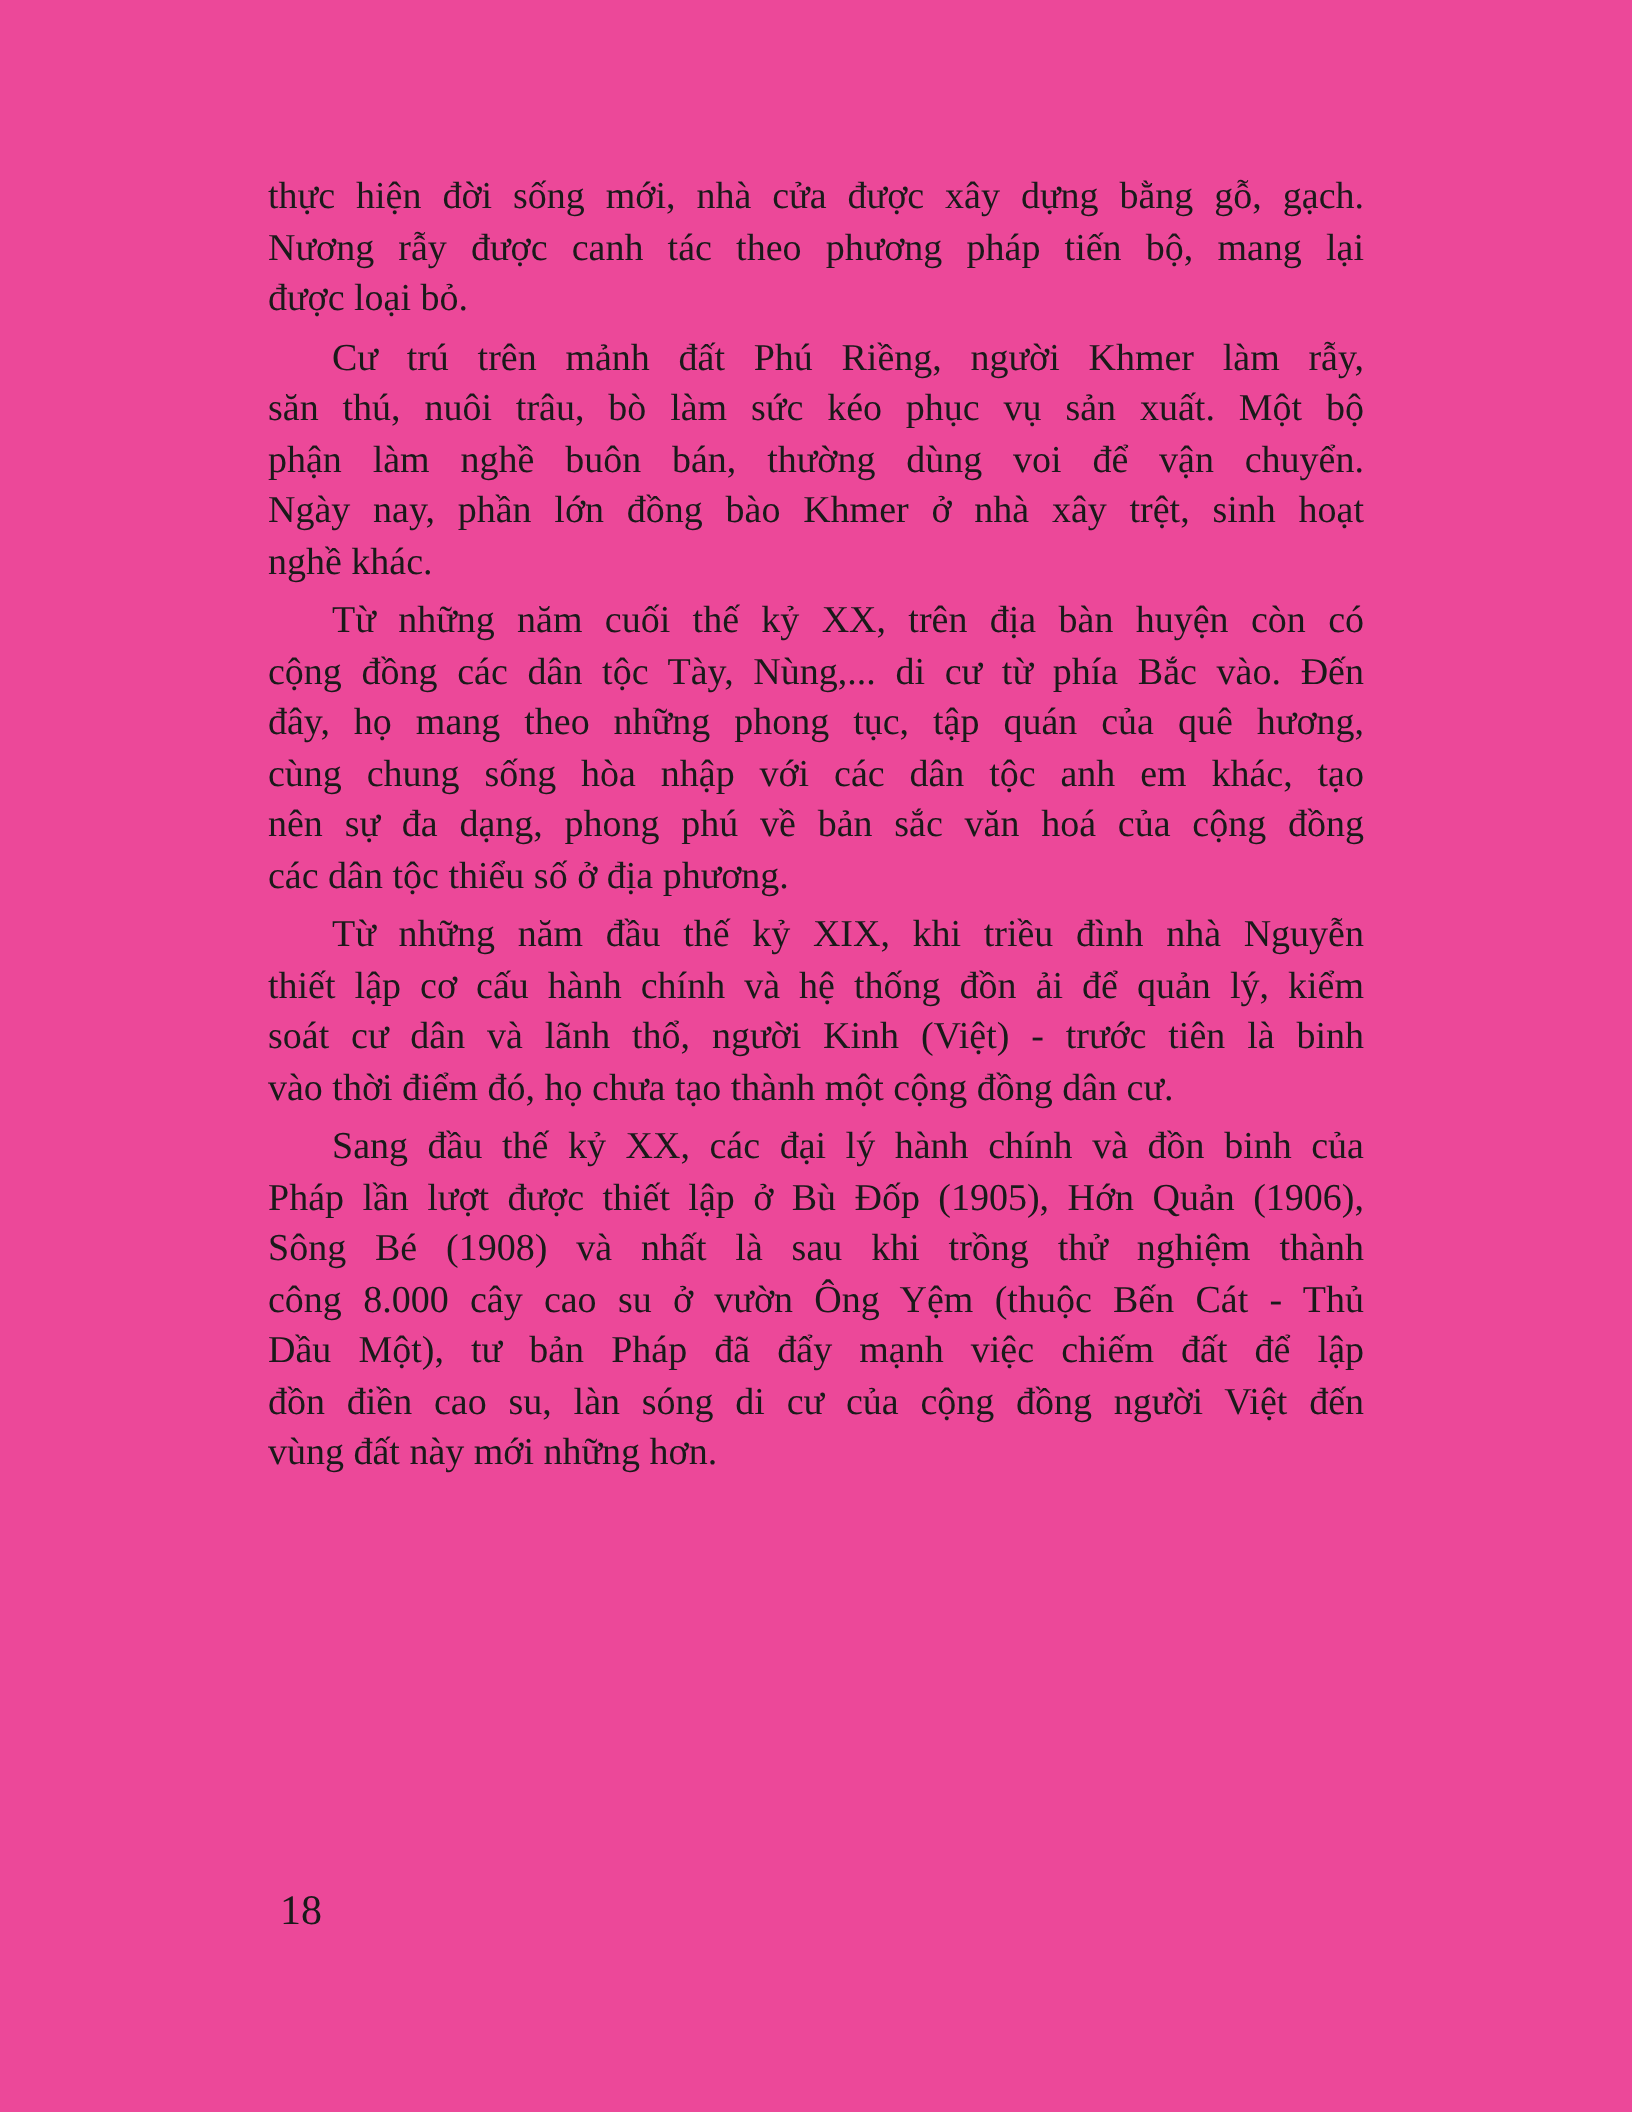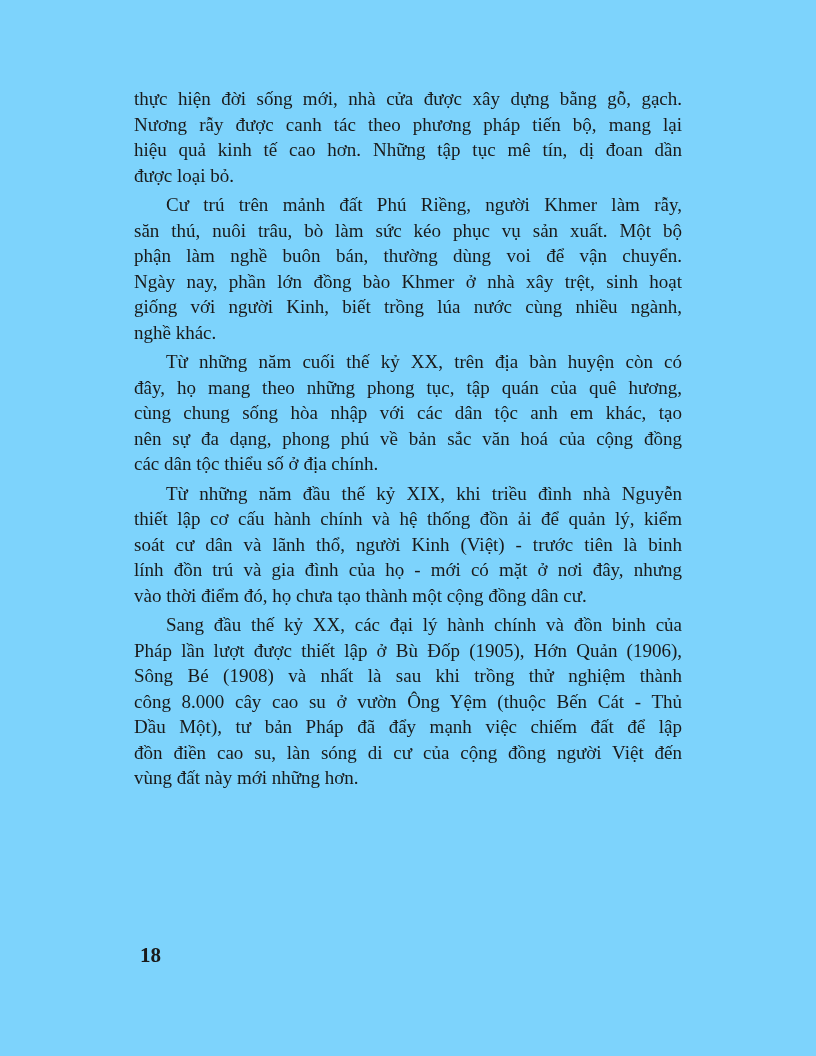--- a/index.html
+++ b/index.html
@@ -4,21 +4,21 @@
 <style>
   html, body {
     margin: 0;
     padding: 0;
     background: #ffffff;
   }
   .page {
     position: relative;
     width: 816px;
     height: 1056px;
-    background: #7dd3fc;
+    background: #ec4899;
     overflow: hidden;
     font-family: "Liberation Serif", "DejaVu Serif", serif;
     color: #1a1a1a;
   }
   .text-block {
     position: absolute;
     left: 134px;
     top: 86px;
     width: 548px;
     font-size: 19px;
@@ -39,54 +39,51 @@
   .paragraph.indented .line.first-line {
     text-indent: 32px;
   }
   .folio {
     position: absolute;
     left: 140px;
     top: 943px;
     font-size: 21px;
     line-height: 24px;
     color: #1a1a1a;
-    font-weight: bold;
   }
 </style>
 </head>
 <body>
 
 <div class="page">
   <main class="text-block">
       <div class="paragraph">
         <div class="line first-line">thực hiện đời sống mới, nhà cửa được xây dựng bằng gỗ, gạch.</div>
         <div class="line">Nương rẫy được canh tác theo phương pháp tiến bộ, mang lại</div>
-        <div class="line">hiệu quả kinh tế cao hơn. Những tập tục mê tín, dị đoan dần</div>
         <div class="line last-line">được loại bỏ.</div>
       </div>
       <div class="paragraph indented">
         <div class="line first-line">Cư trú trên mảnh đất Phú Riềng, người Khmer làm rẫy,</div>
         <div class="line">săn thú, nuôi trâu, bò làm sức kéo phục vụ sản xuất. Một bộ</div>
         <div class="line">phận làm nghề buôn bán, thường dùng voi để vận chuyển.</div>
         <div class="line">Ngày nay, phần lớn đồng bào Khmer ở nhà xây trệt, sinh hoạt</div>
-        <div class="line">giống với người Kinh, biết trồng lúa nước cùng nhiều ngành,</div>
         <div class="line last-line">nghề khác.</div>
       </div>
       <div class="paragraph indented">
         <div class="line first-line">Từ những năm cuối thế kỷ XX, trên địa bàn huyện còn có</div>
+        <div class="line">cộng đồng các dân tộc Tày, Nùng,... di cư từ phía Bắc vào. Đến</div>
         <div class="line">đây, họ mang theo những phong tục, tập quán của quê hương,</div>
         <div class="line">cùng chung sống hòa nhập với các dân tộc anh em khác, tạo</div>
         <div class="line">nên sự đa dạng, phong phú về bản sắc văn hoá của cộng đồng</div>
-        <div class="line last-line">các dân tộc thiểu số ở địa chính.</div>
+        <div class="line last-line">các dân tộc thiểu số ở địa phương.</div>
       </div>
       <div class="paragraph indented">
         <div class="line first-line">Từ những năm đầu thế kỷ XIX, khi triều đình nhà Nguyễn</div>
         <div class="line">thiết lập cơ cấu hành chính và hệ thống đồn ải để quản lý, kiểm</div>
         <div class="line">soát cư dân và lãnh thổ, người Kinh (Việt) - trước tiên là binh</div>
-        <div class="line">lính đồn trú và gia đình của họ - mới có mặt ở nơi đây, nhưng</div>
         <div class="line last-line">vào thời điểm đó, họ chưa tạo thành một cộng đồng dân cư.</div>
       </div>
       <div class="paragraph indented">
         <div class="line first-line">Sang đầu thế kỷ XX, các đại lý hành chính và đồn binh của</div>
         <div class="line">Pháp lần lượt được thiết lập ở Bù Đốp (1905), Hớn Quản (1906),</div>
         <div class="line">Sông Bé (1908) và nhất là sau khi trồng thử nghiệm thành</div>
         <div class="line">công 8.000 cây cao su ở vườn Ông Yệm (thuộc Bến Cát - Thủ</div>
         <div class="line">Dầu Một), tư bản Pháp đã đẩy mạnh việc chiếm đất để lập</div>
         <div class="line">đồn điền cao su, làn sóng di cư của cộng đồng người Việt đến</div>
         <div class="line last-line">vùng đất này mới những hơn.</div>

